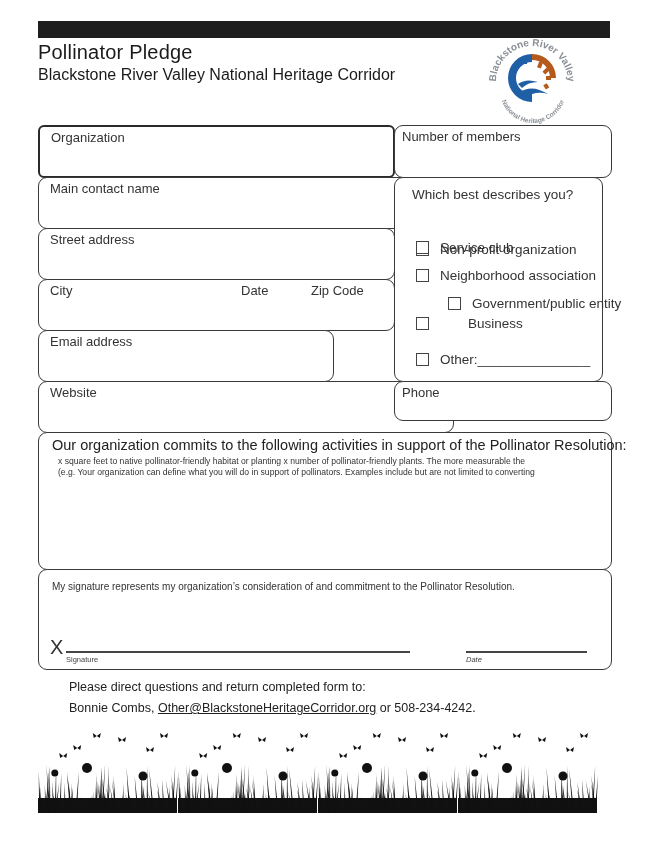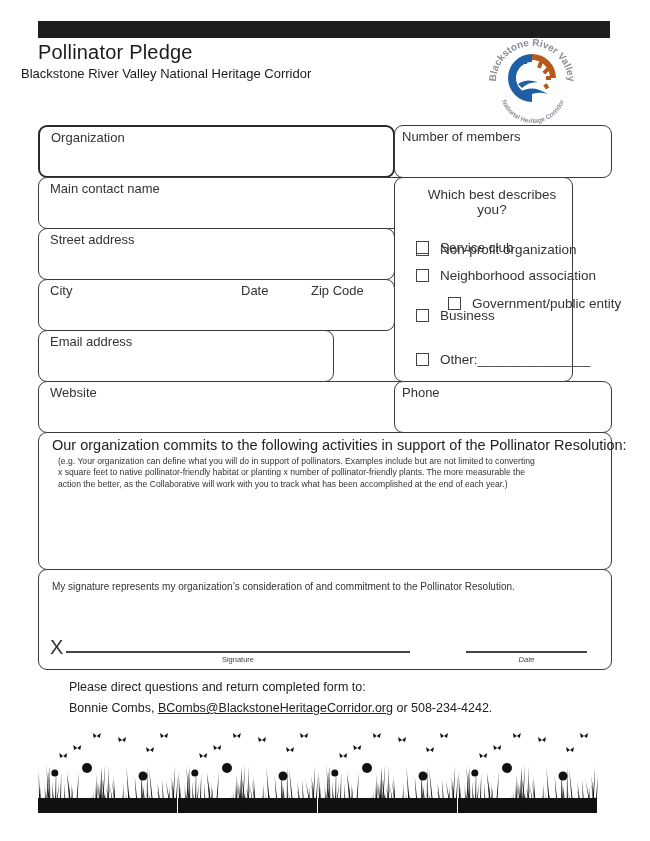--- a/index.html
+++ b/index.html
@@ -1,37 +1,37 @@
 <!DOCTYPE html>
 <html><head>
 <meta charset="utf-8">
 <style>
   html, body { margin: 0; padding: 0; background: #ffffff; }
   body { width: 650px; height: 841px; position: relative; overflow: hidden;
          font-family: "Liberation Sans", sans-serif; color: #222; }
   .topbar { position: absolute; left: 38px; top: 21px; width: 572px; height: 17px; background: #1e1e1e; }
   .title { position: absolute; left: 38px; top: 41px; font-size: 20px; color: #1a1a1a; letter-spacing: 0.2px; }
-  .subtitle { position: absolute; left: 21px; top: 66px; font-size: 13px; color: #1a1a1a; }
+  .subtitle { position: absolute; left: 38px; top: 66px; font-size: 16px; color: #1a1a1a; }
   .logo { position: absolute; left: 478px; top: 32px; width: 108px; height: 92px; }
 
   .box { position: absolute; border: 1.5px solid #3a3a3a; border-radius: 9px; box-sizing: border-box; background: #fff; }
-  .box.thick { border-width: 2.5px; border-color: #2a2a2a; }
+  .box.thick { border-width: 2.5px; border-color: #2a2a2a; border-radius: 6px; }
   .lbl { position: absolute; font-size: 13px; color: #333; }
 
   .cb-row { position: absolute; left: 416px; display: flex; align-items: center; }
   .cb { width: 13px; height: 13px; border: 1.4px solid #444; box-sizing: border-box; margin-right: 11px; background: #fff; }
   .cb-label { font-size: 13.5px; color: #333; }
 
   .commit-title { position: absolute; left: 52px; top: 437px; font-size: 14.5px; color: #222; }
   .commit-help { position: absolute; left: 58px; top: 456px; width: 548px; font-size: 8.6px; line-height: 11.3px; color: #333; }
 
   .sig-text { position: absolute; left: 52px; top: 581px; font-size: 10px; color: #333; }
   .sig-x { position: absolute; left: 50px; top: 636px; font-size: 20px; color: #333; }
   .sig-line { position: absolute; height: 1.5px; background: #444; }
-  .sig-cap { position: absolute; font-size: 7.5px; color: #444; text-align: center; }
+  .sig-cap { position: absolute; font-size: 7.5px; color: #444; text-align: left; }
 
   .contact1 { position: absolute; left: 69px; top: 680px; font-size: 12.5px; color: #222; }
   .contact2 { position: absolute; left: 69px; top: 701px; font-size: 12.5px; color: #222; }
   .contact2 a { color: #222; text-decoration: underline; }
 
   .meadow { position: absolute; left: 38px; top: 728px; width: 560px; height: 85px; }
 </style>
 </head>
 <body>
 
@@ -79,72 +79,71 @@
 <div class="box" style="left:38px; top:330px; width:296px; height:52px;">
   <span class="lbl" style="left:11px; top:3px;">Email address</span>
 </div>
 <div class="box" style="left:38px; top:381px; width:416px; height:52px;">
   <span class="lbl" style="left:11px; top:3px;">Website</span>
 </div>
 
 <div class="box" style="left:394px; top:125px; width:218px; height:53px;">
   <span class="lbl" style="left:7px; top:3px;">Number of members</span>
 </div>
-<div class="box" style="left:394px; top:177px; width:179px; height:205px;text-align:center;">
+<div class="box" style="left:394px; top:177px; width:209px; height:205px;">
   <span class="lbl" style="left:17px; top:9px; font-size:13.5px;">Which best describes you?</span>
 </div>
 
 <div class="cb-row" style="top:218px;margin-top:24px;">
   <span class="cb"></span>
   <span class="cb-label">Non-profit organization</span>
 </div>
 <div class="cb-row" style="top:240px;">
   <span class="cb"></span>
   <span class="cb-label">Service club</span>
 </div>
 <div class="cb-row" style="top:268px;">
   <span class="cb"></span>
   <span class="cb-label">Neighborhood association</span>
 </div>
 <div class="cb-row" style="top:296px;padding-left:32px;">
   <span class="cb"></span>
   <span class="cb-label">Government/public entity</span>
 </div>
-<div class="cb-row" style="top:308px;">
+<div class="cb-row" style="top:316px;gap:28px;">
   <span class="cb"></span>
   <span class="cb-label">Business</span>
 </div>
 <div class="cb-row" style="top:352px;">
   <span class="cb"></span>
   <span class="cb-label">Other:_______________</span>
 </div>
 
-<div class="box" style="left:394px; top:381px; width:218px; height:52px;">
+<div class="box" style="left:394px; top:381px; width:218px; height:40px;">
   <span class="lbl" style="left:7px; top:3px;">Phone</span>
 </div>
 
 <div class="box" style="left:38px; top:432px; width:574px; height:138px;"></div>
 <div class="commit-title">Our organization commits to the following activities in support of the Pollinator Resolution:</div>
 <div class="commit-help">
+  <div>x square feet to native pollinator-friendly habitat or planting x number of pollinator-friendly plants. The more measurable the</div>
   <div>(e.g. Your organization can define what you will do in support of pollinators.  Examples include but are not limited to converting</div>
-  <div>x square feet to native pollinator-friendly habitat or planting x number of pollinator-friendly plants. The more measurable the</div>
-  <div>action the better, as the Collaborative will work with you to track what has been accomplished at the end of each year.)</div>
 </div>
 
 <div class="box" style="left:38px; top:569px; width:574px; height:101px;"></div>
 <div class="sig-text">My signature represents my organization’s consideration of and commitment to the Pollinator Resolution.</div>
 <div class="sig-x">X</div>
 <div class="sig-line" style="left:66px; top:651px; width:344px;"></div>
 <div class="sig-cap" style="left:66px; top:655px; width:344px;">Signature</div>
 <div class="sig-line" style="left:466px; top:651px; width:121px;"></div>
 <div class="sig-cap" style="left:466px; top:655px; width:121px;font-style:italic;">Date</div>
 
 <div class="contact1">Please direct questions and return completed form to:</div>
 <div class="contact2">
-  <span>Bonnie Combs, </span><a>BCombs@BlackstoneHeritageCorridor.org</a><span> or </span><span>508-234-4242.</span>
+  <span>Bonnie Combs, </span><a>Other@BlackstoneHeritageCorridor.org</a><span> or </span><span>508-234-4242.</span>
 </div>
 
 <svg class="meadow" viewBox="0 0 560 85" preserveAspectRatio="none">
   <g id="tiles">
       <g>
         <rect x="0" y="70" width="139" height="15" fill="#111"></rect>
         <path d="M 67.67726337448559 85 L 63.83201303155006 50.372363683127574 L 69.27726337448559 85 Z" fill="#111"></path>
         <path d="M 33.668852880658434 85 L 33.7326817558299 54.48765432098766 L 35.268852880658436 85 Z" fill="#111"></path>
         <path d="M 10.840997942386831 85 L 11.735202331961592 39.239519032921805 L 12.440997942386831 85 Z" fill="#111"></path>
         <path d="M 56.693698559670786 85 L 59.5062414266118 60.04462448559671 L 58.29369855967079 85 Z" fill="#111"></path>

